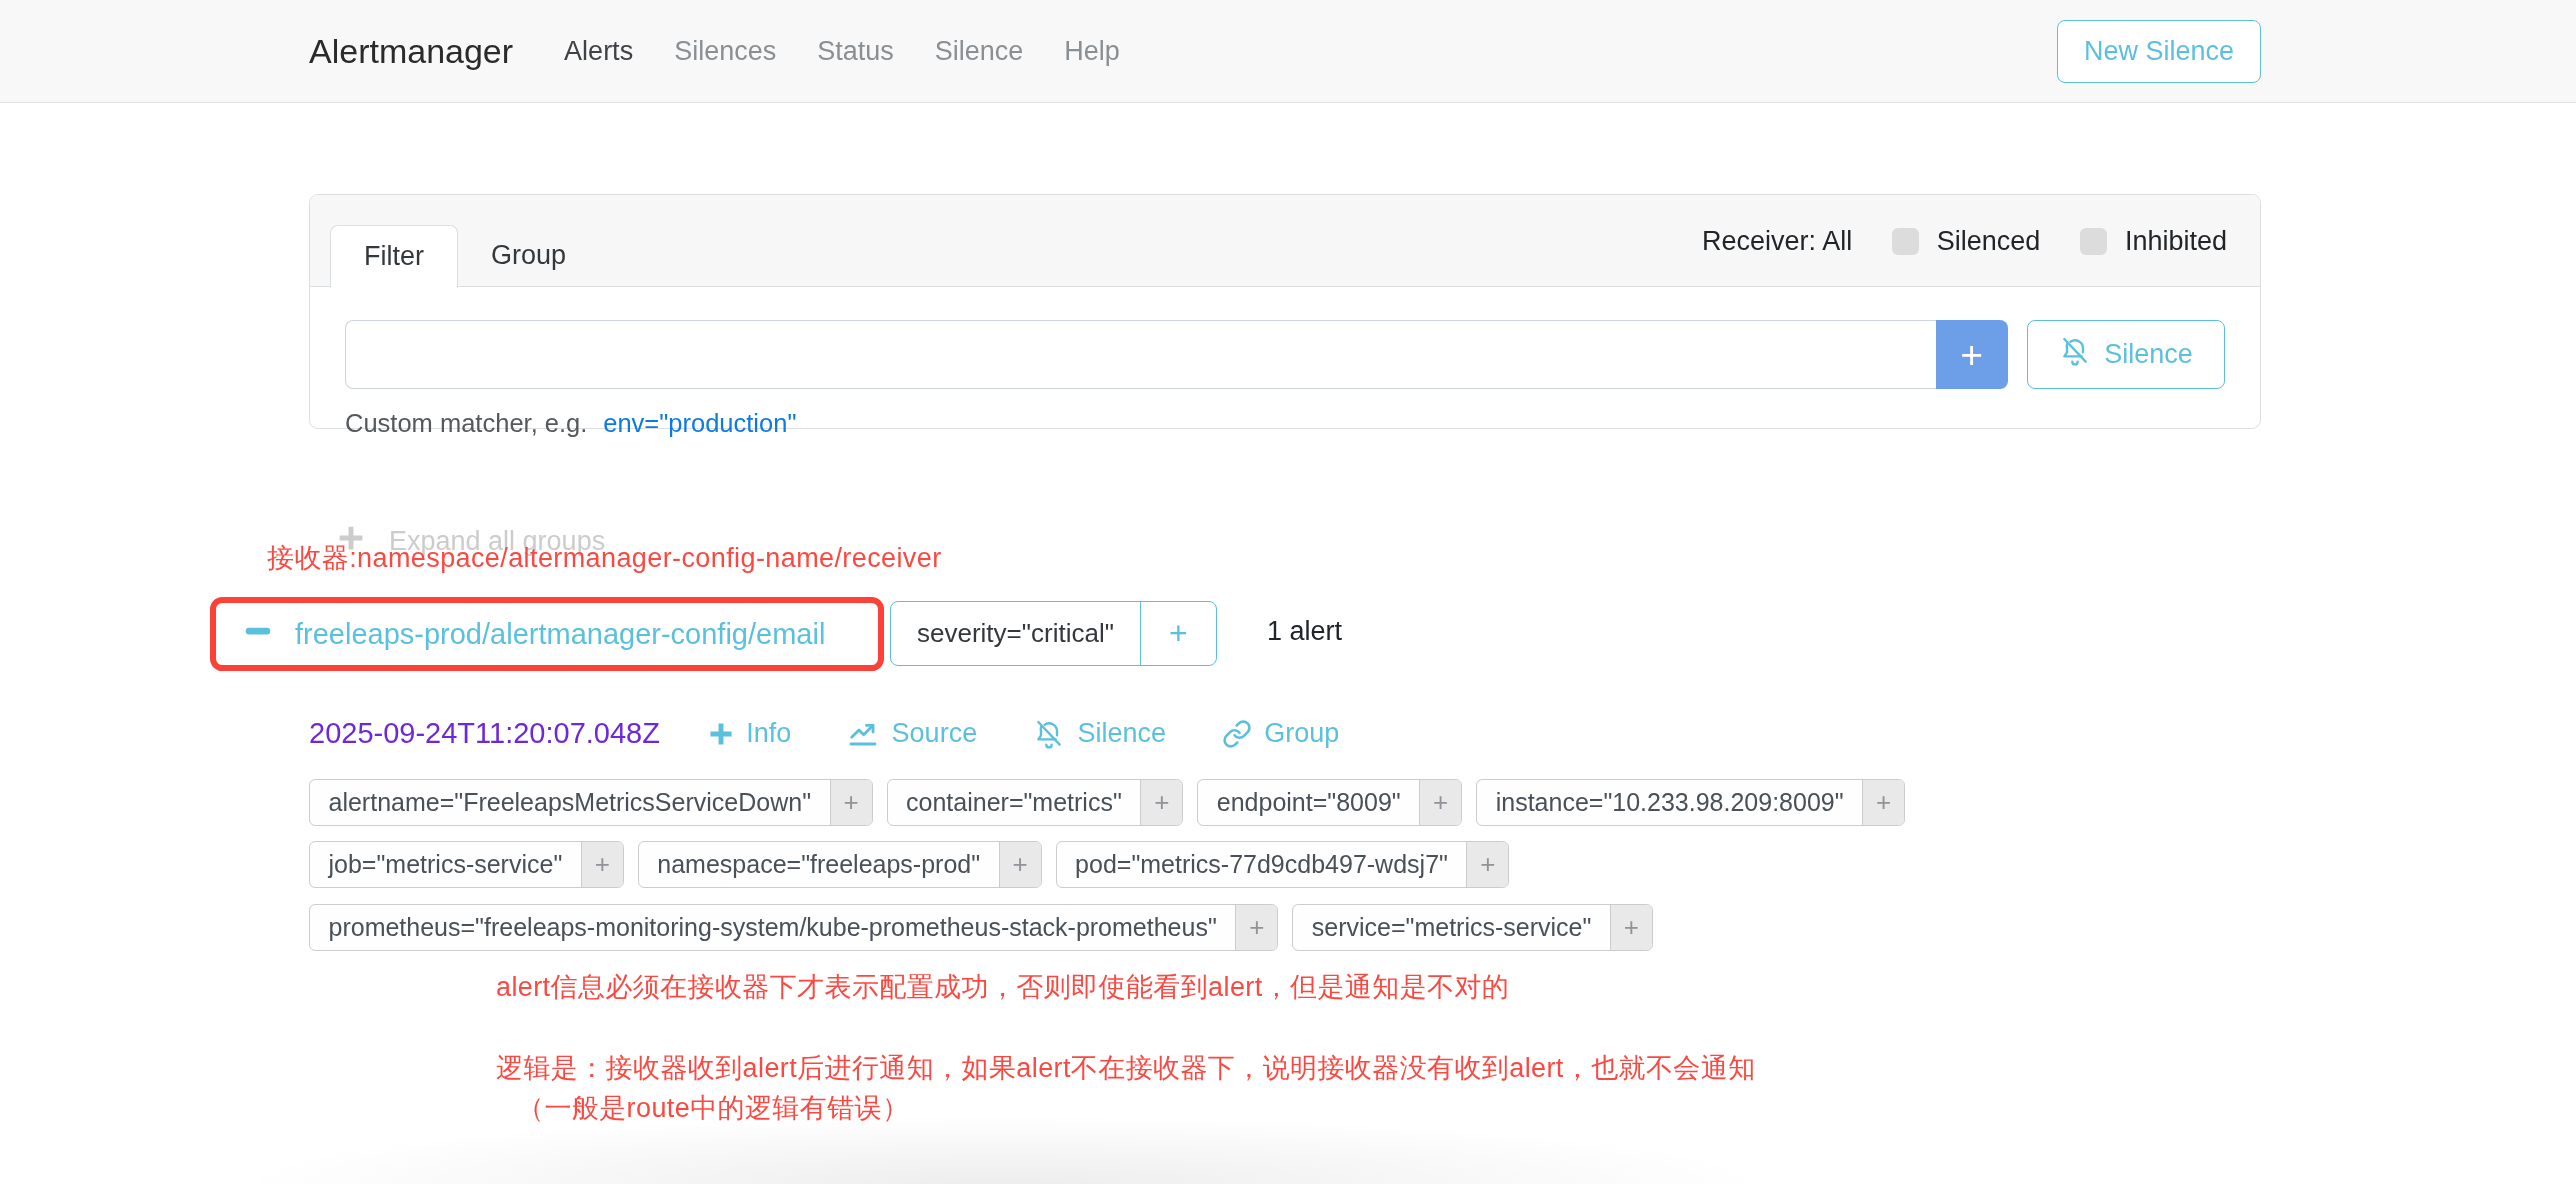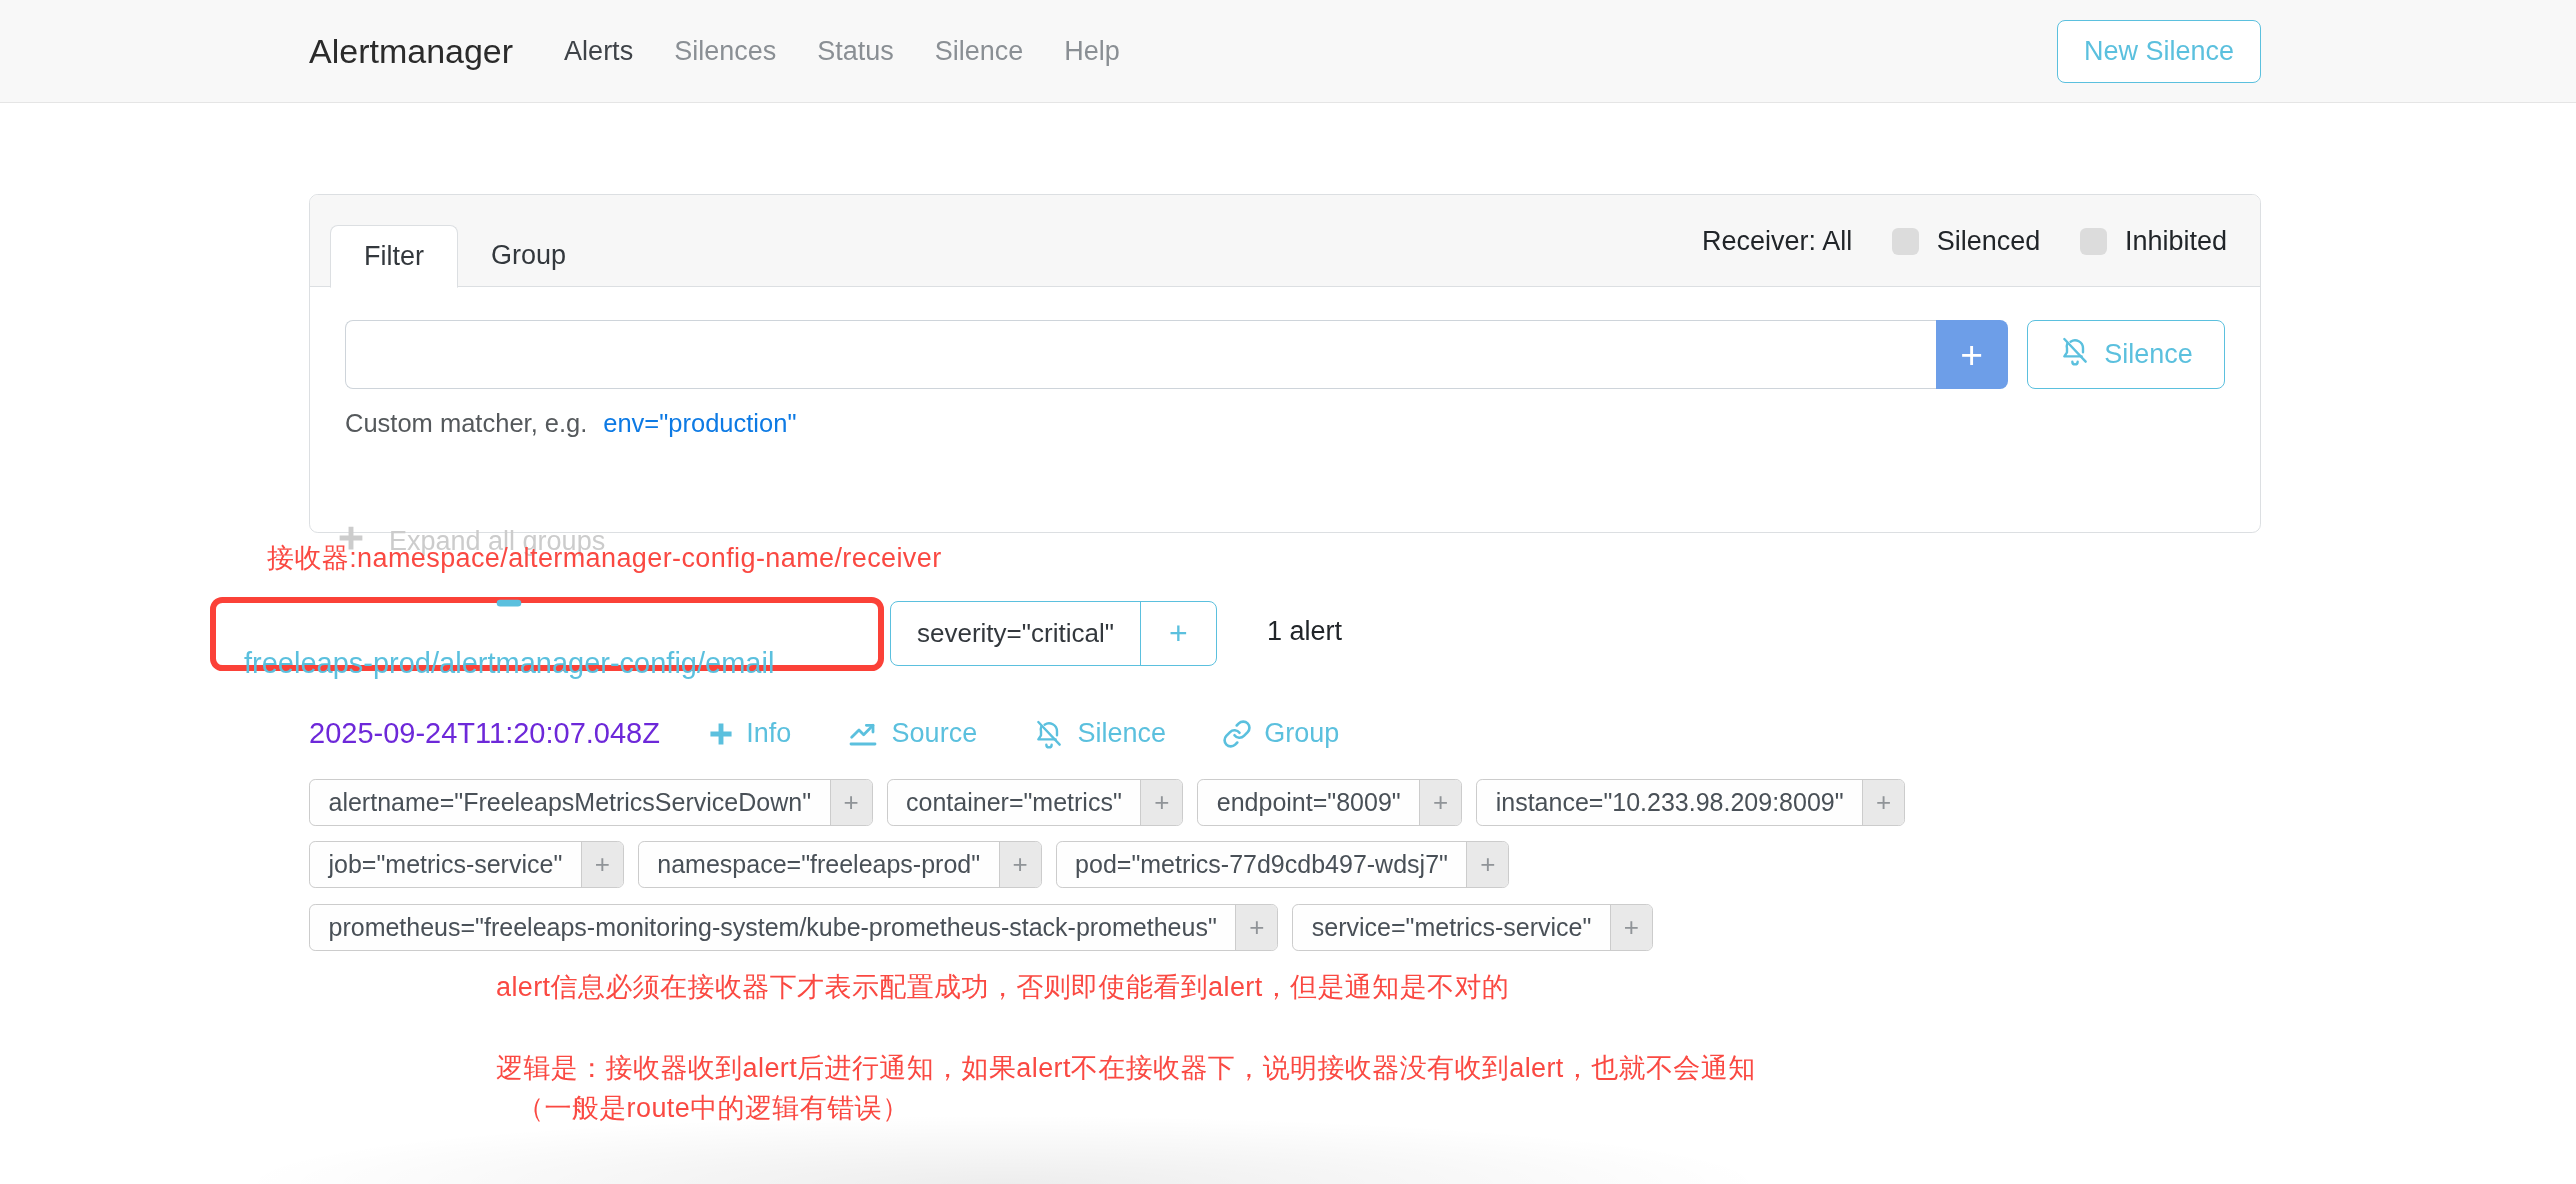--- a/index.html
+++ b/index.html
@@ -15,21 +15,21 @@
   .nav-item.active { color:#3f4348; }
   .btn-outline-info { background:#fff; border:1.8px solid #5bc0de; color:#5bc0de;
     border-radius:8px; font-size:27px; cursor:pointer;
     font-family:Liberation Sans, sans-serif; }
   .new-silence { margin-left:auto; padding:15px 26px; }
 
   
   .main { position:relative; height:1081px; }
 
   
-  .card { position:absolute; left:309px; top:91px; width:1952px; height:339px;
+  .card { position:absolute; left:309px; top:91px; width:1952px; height:235px;
     border:1.8px solid #dcdfe2; border-radius:8.8px; background:#fff; }
   .card-header { position:relative; height:92px; background:#f7f7f7;
     border-bottom:1.8px solid #dcdfe2; border-radius:8px 8px 0 0;
     display:flex; align-items:flex-end; padding-left:20px; }
   .tab { font-size:27px; color:#33383d; padding:15px 33px; cursor:pointer; }
   .tab.active { background:#fff; border:1.8px solid #dcdfe2; border-bottom:1.8px solid #fff;
     border-radius:8px 8px 0 0; margin-bottom:-1.8px; }
   .header-right { position:absolute; right:33px; top:0; height:92px;
     display:flex; align-items:center; gap:40px; }
   .receiver-label { font-size:27px; color:#212529; cursor:pointer; }
@@ -56,21 +56,21 @@
     white-space:nowrap; letter-spacing:0.4px; }
   .note-receiver { left:267px; top:437px; }
   .note-alert   { left:496px; top:866px; }
   .note-logic1  { left:496px; top:947px; }
   .note-logic2  { left:517px; top:987px; }
 
   .red-box { position:absolute; left:210px; top:494px; width:674px; height:74px;
     border:6.2px solid #fb4138; border-radius:12.3px; display:flex; align-items:center;
     padding-left:28px; gap:23px; }
   .group-link { color:#5bc0de; font-size:29px; cursor:pointer; display:flex;
-    align-items:center; gap:23px;flex-direction:column; }
+    align-items:center; gap:23px; }
 
   .severity-group { position:absolute; left:890px; top:498px; height:65px;
     border:1.8px solid #5bc0de; border-radius:8px; display:flex; background:#fff; }
   .severity-main { padding:0 26px; font-size:26px; color:#33383d; display:flex;
     align-items:center; cursor:pointer; }
   .severity-plus { width:76px; border-left:1.8px solid #5bc0de; color:#5bc0de;
     font-size:32px; display:flex; align-items:center; justify-content:center; cursor:pointer; }
   .alert-count { position:absolute; left:1267px; top:513px; font-size:27px; color:#212529; }
 
   

